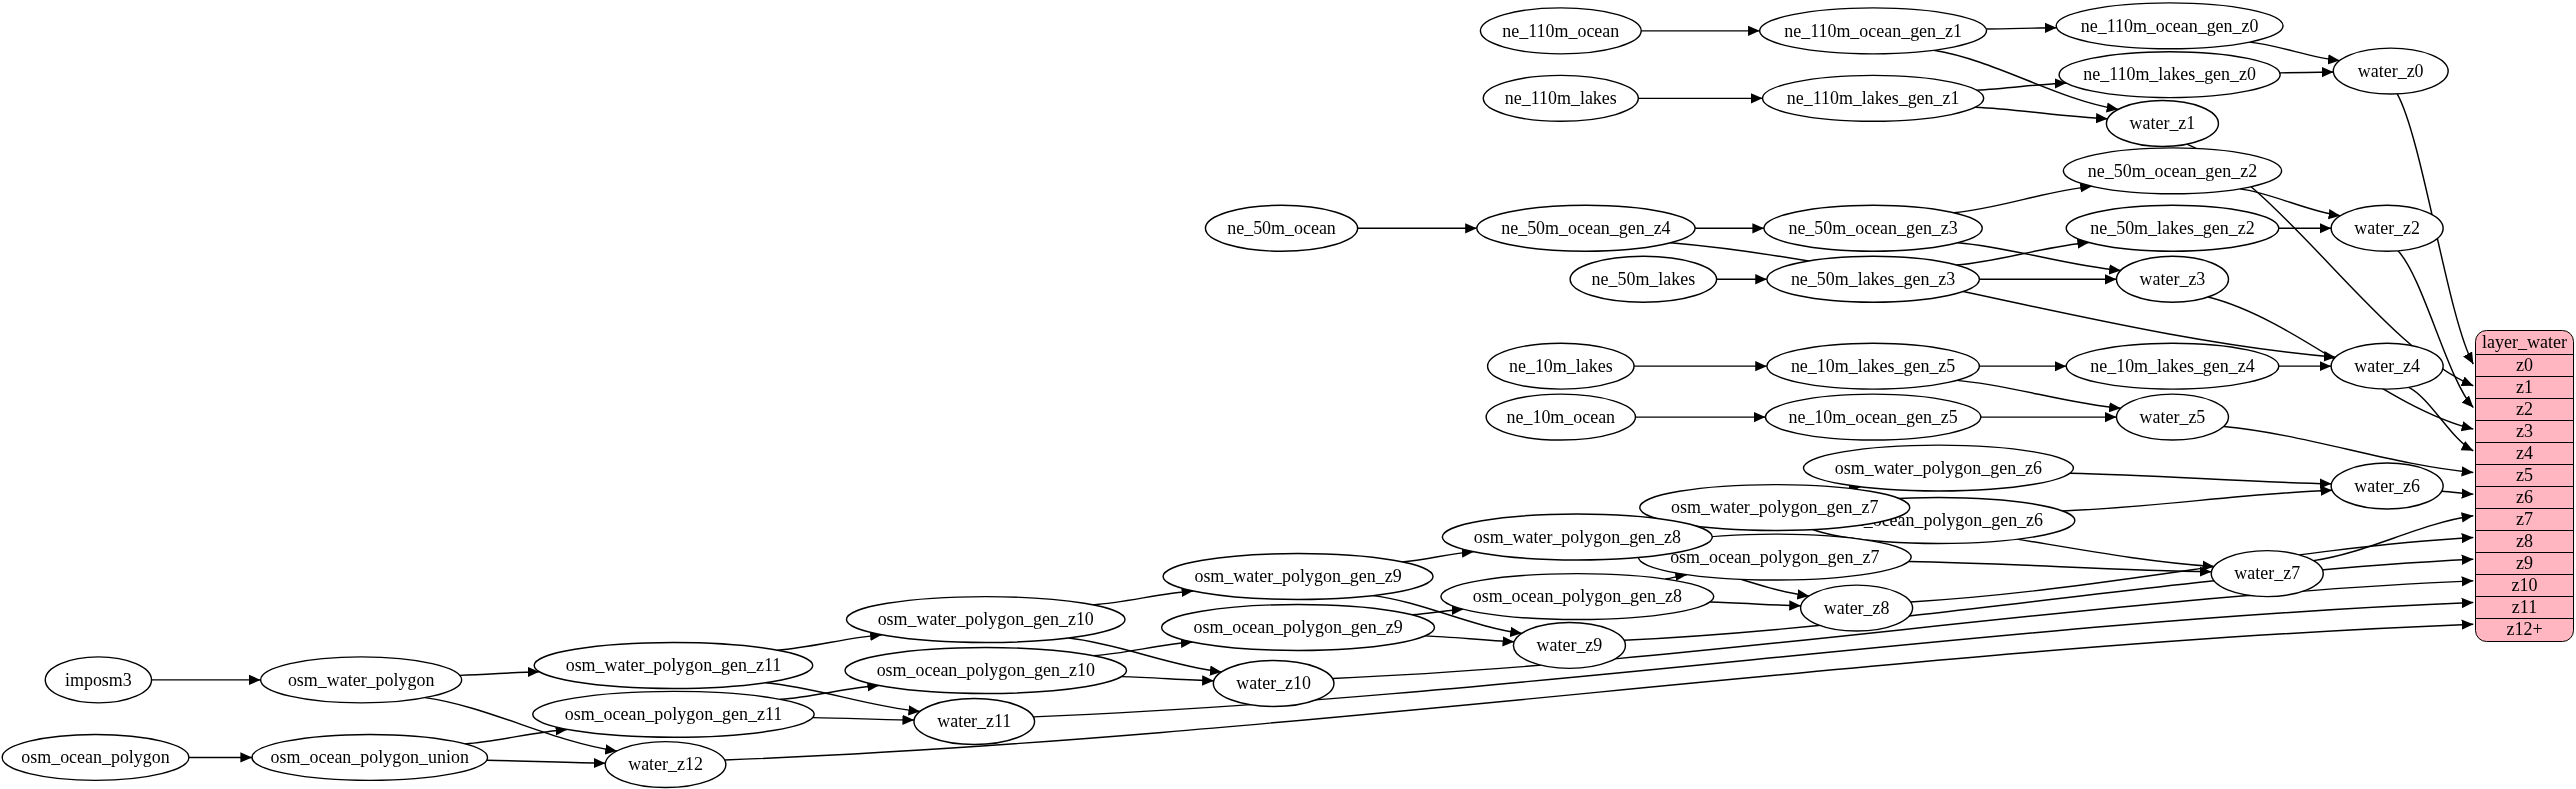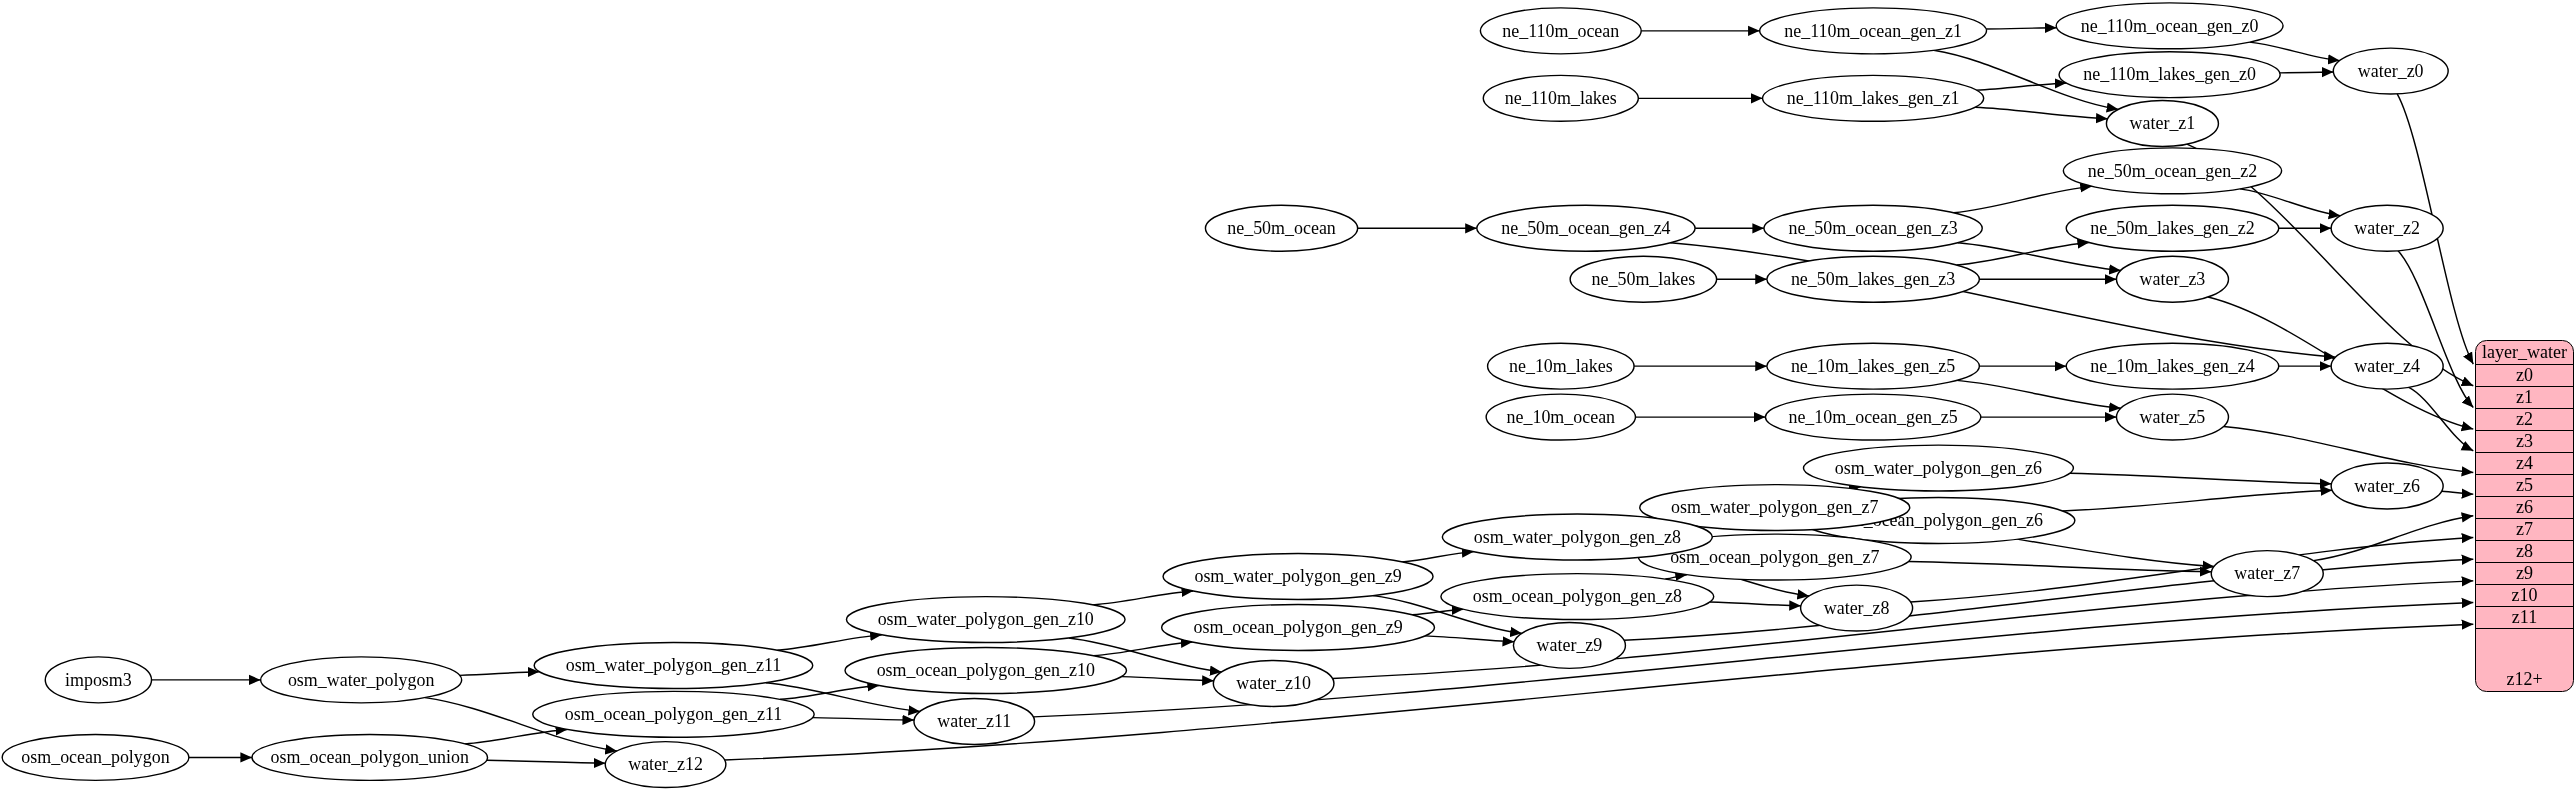--- a/index.html
+++ b/index.html
@@ -32,21 +32,21 @@
     box-sizing:border-box;
     height:24px;line-height:22px;
     border-bottom:1.4px solid #000000;
     font-size:18px;
   }
   .record-row{
     box-sizing:border-box;
     height:22px;line-height:21px;
     border-bottom:1.4px solid #000000;
   }
-  .record-row:last-child{border-bottom:none;margin-top:40px;}
+  .record-row:last-child{border-bottom:none;}
 </style>
 </head>
 <body>
 
 <div class="canvas">
   <svg class="graph-svg" width="2576" height="789" viewBox="0 0 3588 1099" xmlns="http://www.w3.org/2000/svg">
     <defs>
       <marker id="arrowhead" viewBox="0 0 10 10" refX="9" refY="5" markerWidth="9" markerHeight="9" orient="auto-start-reverse">
         <path d="M0,1 L9,5 L0,9 z" fill="#000000"></path>
       </marker>
@@ -209,21 +209,21 @@
         <text x="503" y="955">osm_water_polygon</text>
         <ellipse cx="133" cy="1055" rx="130" ry="32"></ellipse>
         <text x="133" y="1063">osm_ocean_polygon</text>
         <ellipse cx="515" cy="1055" rx="164" ry="32"></ellipse>
         <text x="515" y="1063">osm_ocean_polygon_union</text>
         <ellipse cx="927" cy="1065" rx="84" ry="32"></ellipse>
         <text x="927" y="1073">water_z12</text>
       </g>
   </svg>
 
-  <div class="record-table" style="left: 2475px; top: 340px; width: 99px; background: rgb(255, 182, 193); border-color: rgb(0, 0, 0);">
+  <div class="record-table" style="left: 2475px; top: 330px; width: 99px; background: rgb(255, 182, 193); border-color: rgb(0, 0, 0);">
     <div class="record-header">layer_water</div>
     <div>
         <div class="record-row">z0</div>
         <div class="record-row">z1</div>
         <div class="record-row">z2</div>
         <div class="record-row">z3</div>
         <div class="record-row">z4</div>
         <div class="record-row">z5</div>
         <div class="record-row">z6</div>
         <div class="record-row">z7</div>

